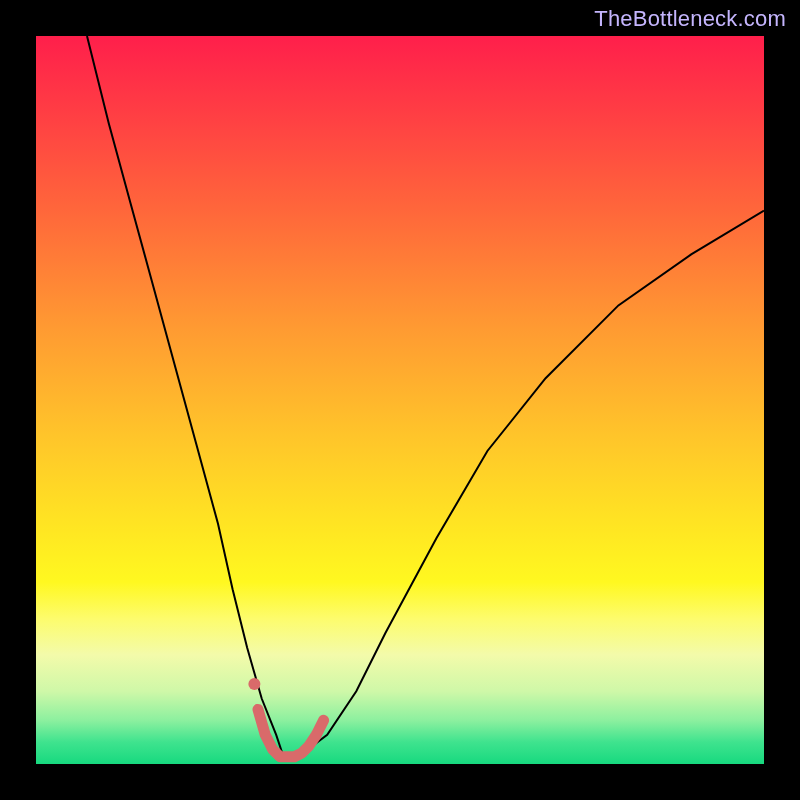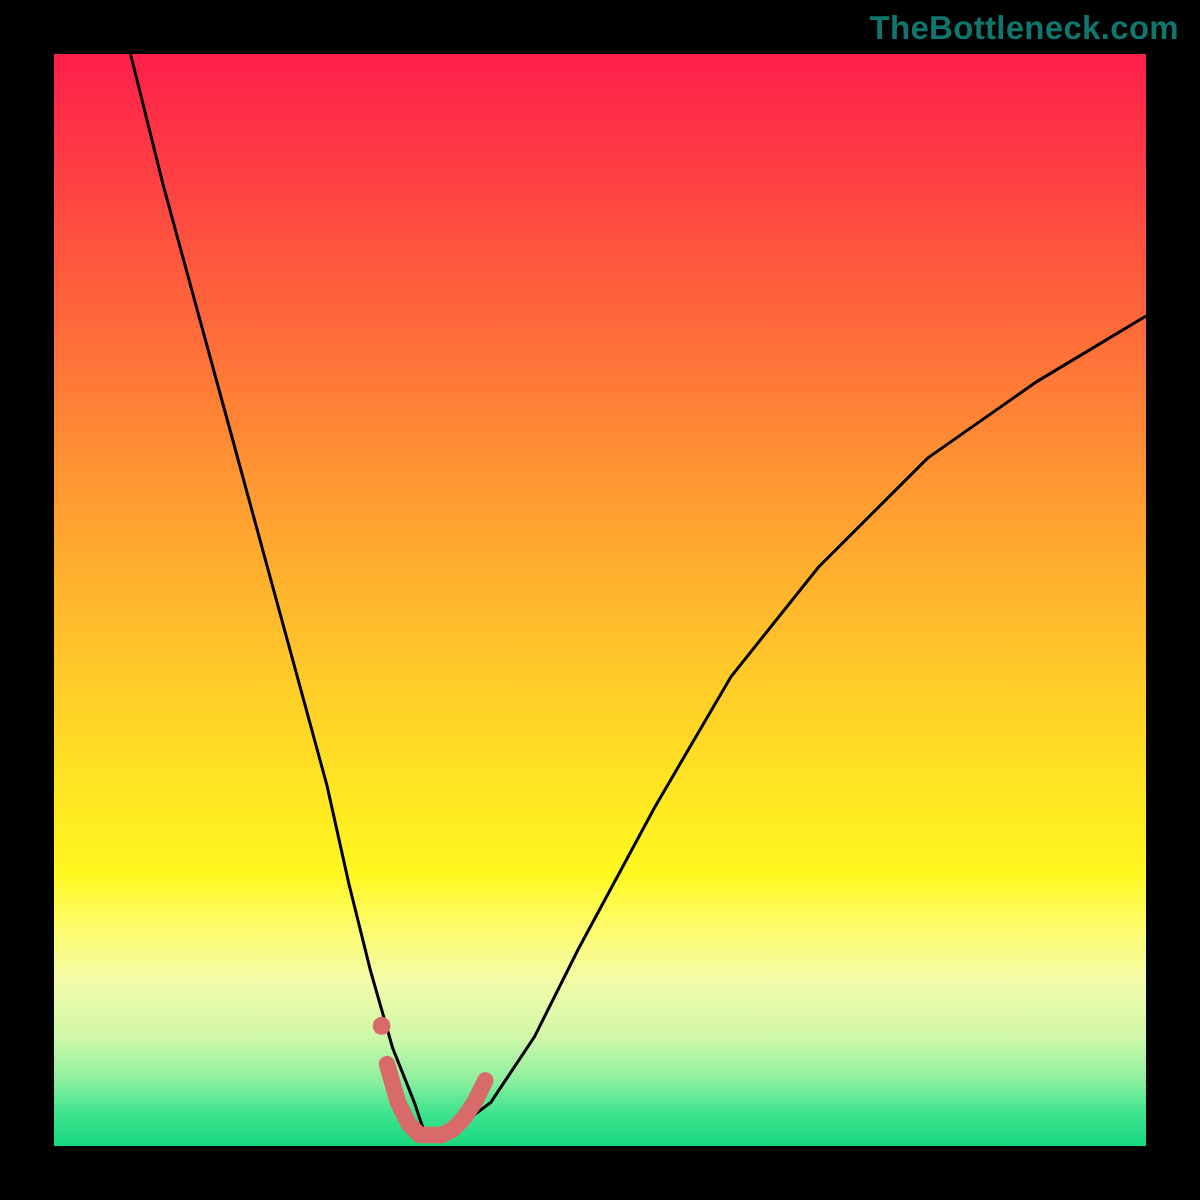--- a/index.html
+++ b/index.html
@@ -50,23 +50,23 @@
   .svg-layer {
     position: absolute;
     inset: 0;
     width: 728px;
     height: 728px;
   }
   .watermark {
     position: absolute;
     top: 6px;
     right: 14px;
-    color: #0f766e;
+    color: #c4b5fd;
     font-size: 22px;
-    font-weight: 700;
+    font-weight: 400;
     letter-spacing: 0.2px;
     user-select: none;
   }
 </style>
 </head>
 <body>
 
 <div class="frame">
 
   <div class="plot-area">

